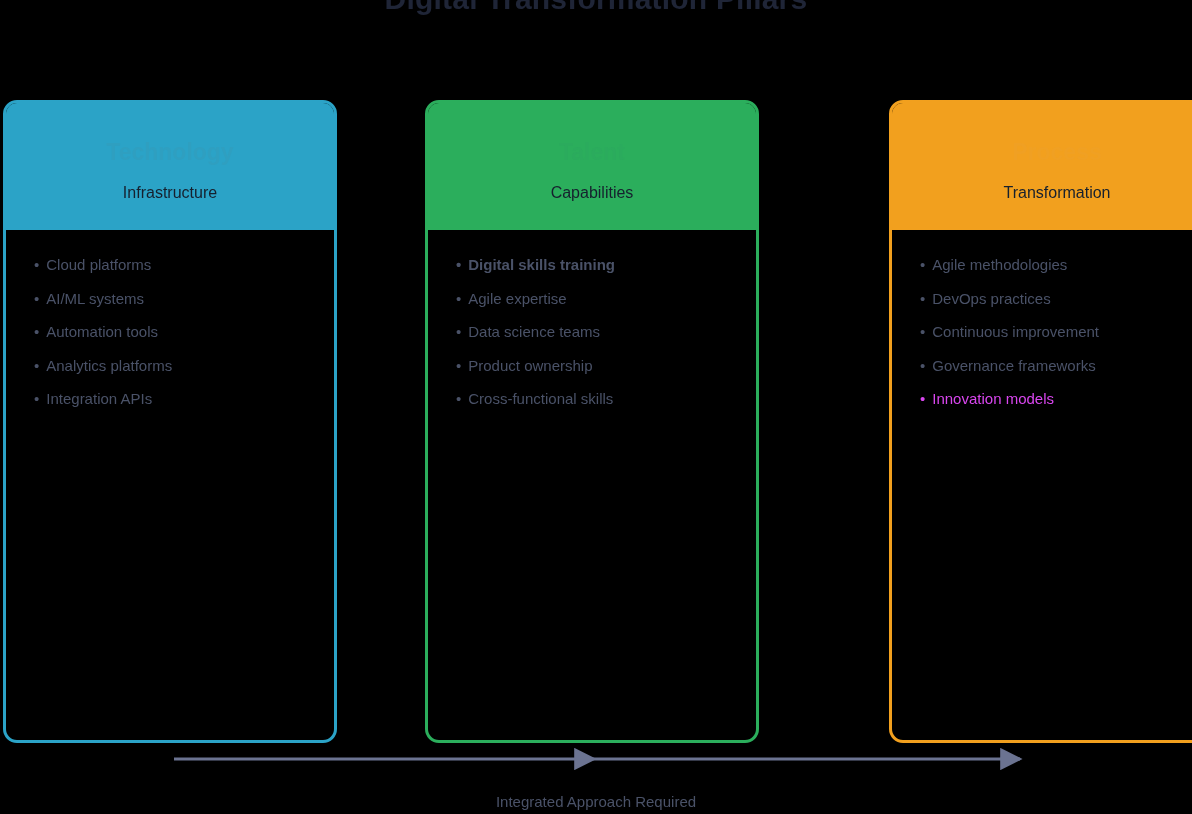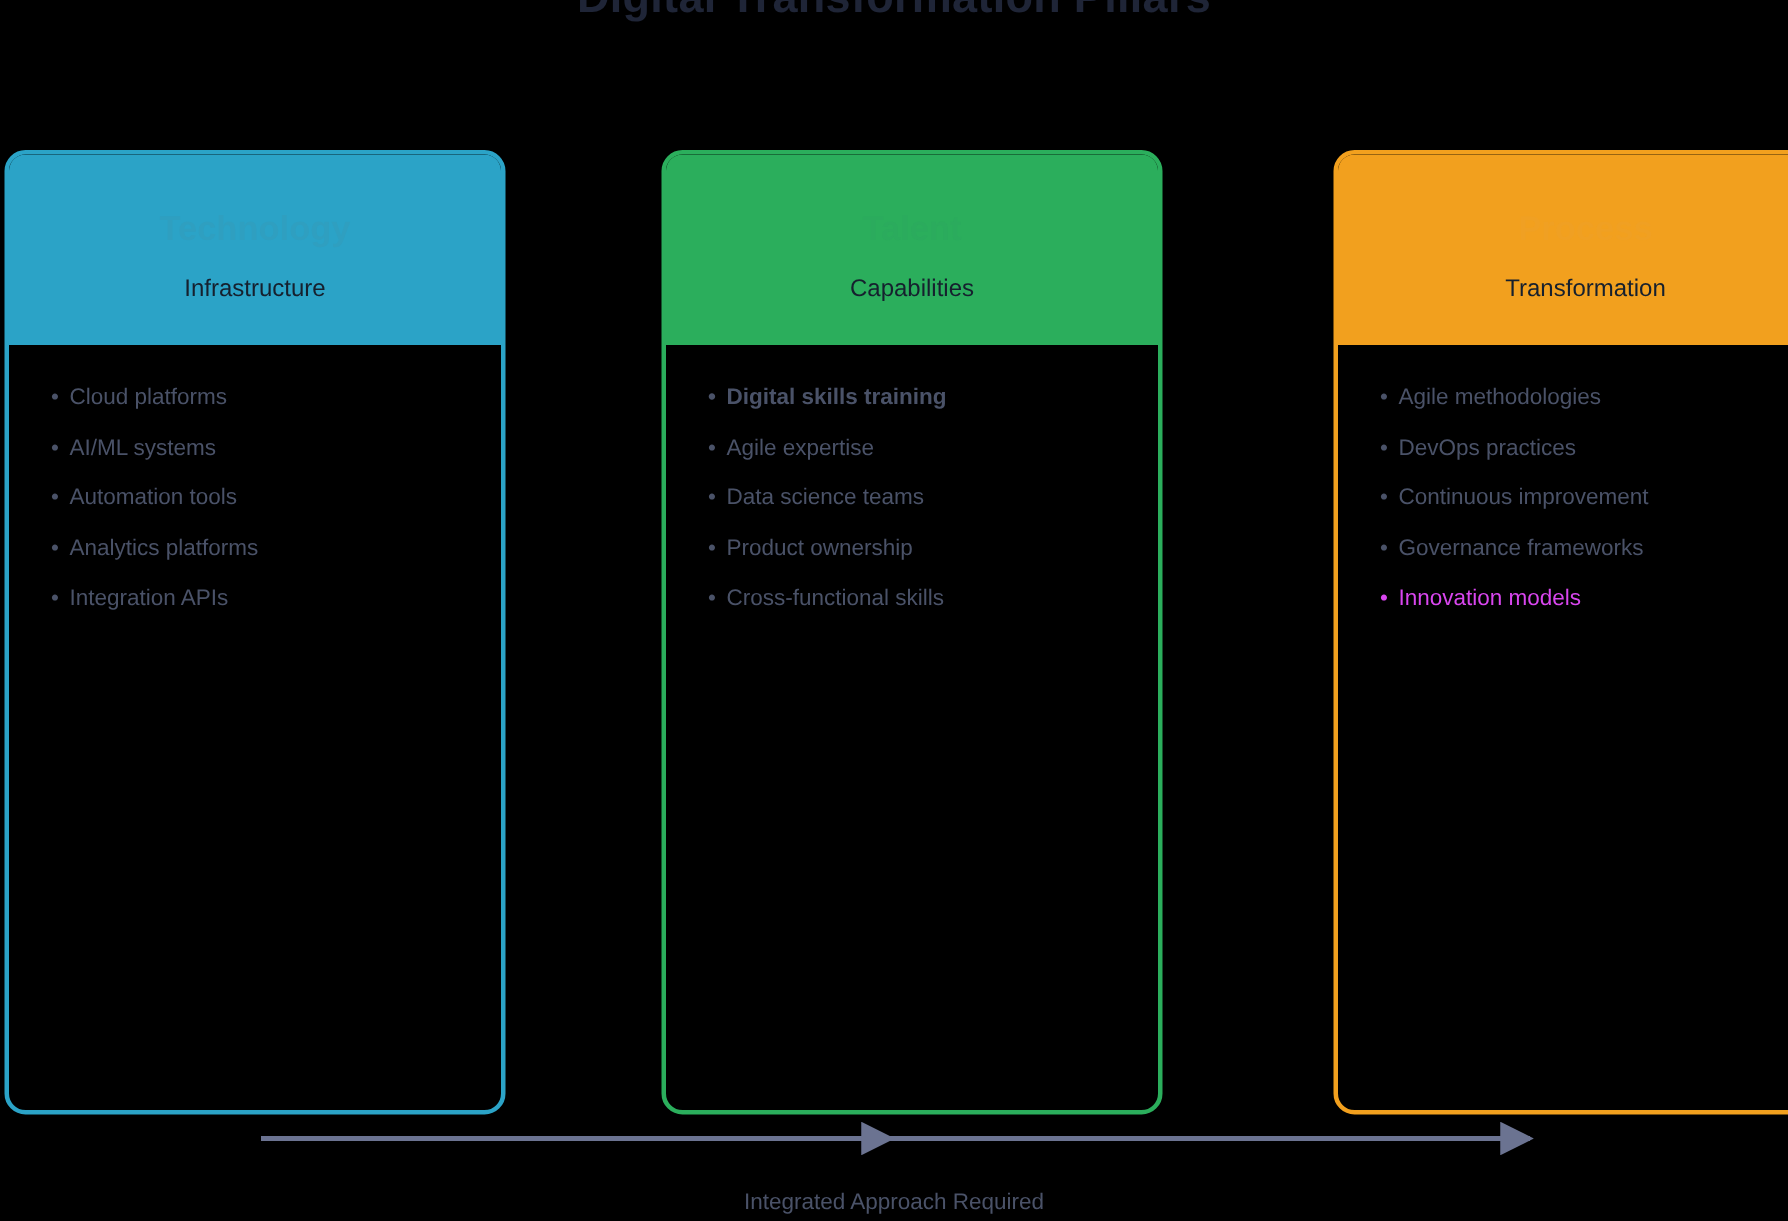--- a/index.html
+++ b/index.html
@@ -42,21 +42,21 @@
     position: absolute;
     top: 100px;
     height: 643px;
     border-radius: 14px;
     border: 3px solid transparent;
     box-sizing: border-box;
     background: transparent;
     overflow: hidden;
   }
   .card-1 { left: 3px;   width: 334px; }
-  .card-2 { left: 441px; width: 334px; }
+  .card-2 { left: 425px; width: 334px; }
   .card-3 { left: 856px; width: 336px; }
 
   .card-header {
     position: absolute;
     left: 0; top: 0;
     right: 0;
     height: 127px;
     display: flex;
     flex-direction: column;
     align-items: center;

